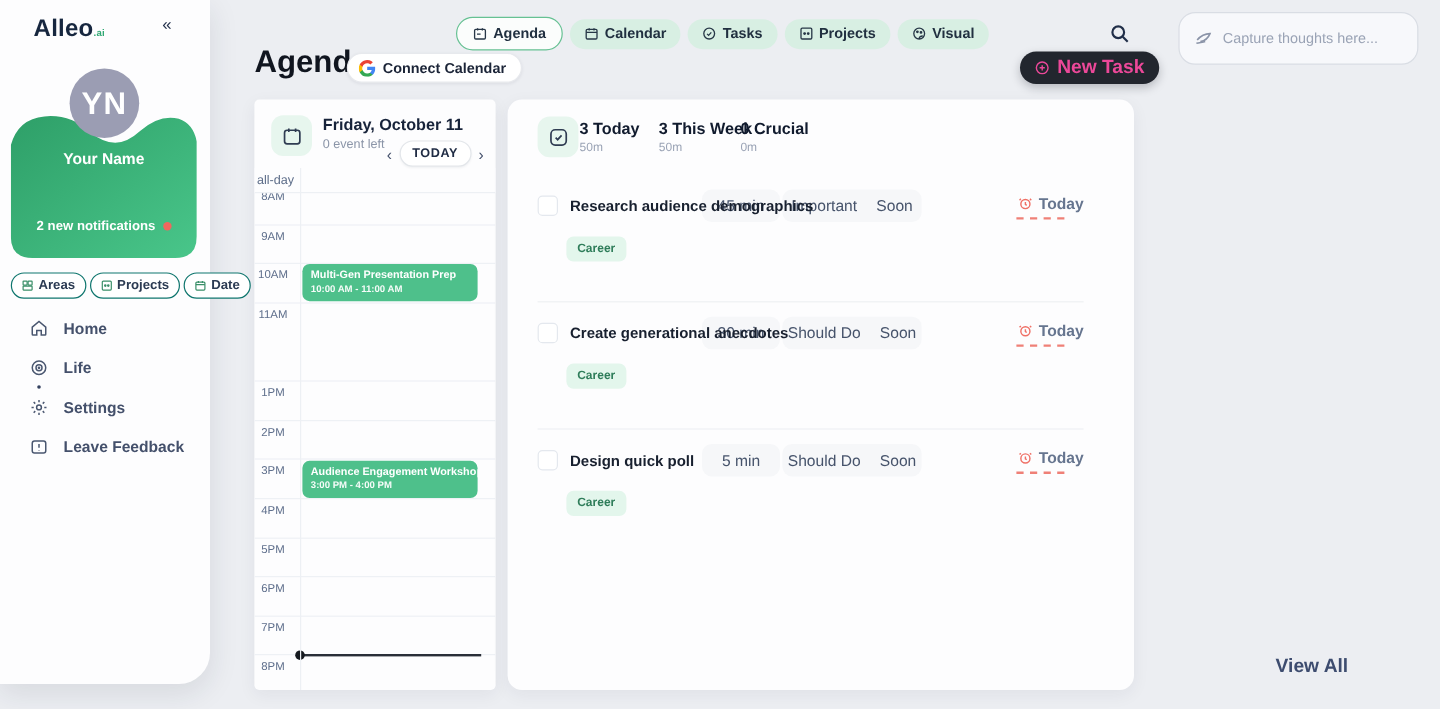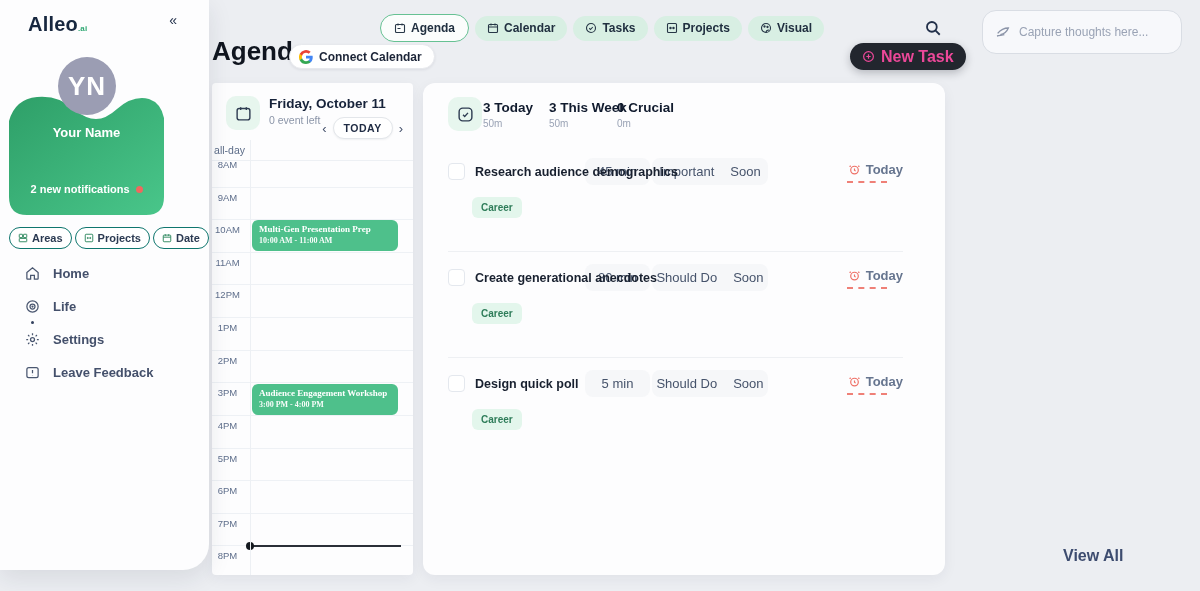--- a/index.html
+++ b/index.html
@@ -1,20 +1,20 @@
 <!DOCTYPE html>
 <html><head>
 <meta charset="utf-8">
 <style>
   * { margin:0; padding:0; box-sizing:border-box; }
   body { font-family:"Liberation Sans", sans-serif; background:#e7e9ee; }
   .screen { position:relative; width:1200px; height:591px; background:#eceef2; overflow:hidden; }
 
   
-  .sidebar { position:absolute; left:0; top:0; width:209px; height:570px; background:#fdfdfe;
+  .sidebar { position:absolute; left:0; top:0; width:175px; height:570px; background:#fdfdfe;
              border-radius:0 0 26px 0; box-shadow:0 8px 24px rgba(30,40,60,.10); z-index:20; }
   .logo { position:absolute; left:28px; top:13px; font-size:20px; font-weight:800; color:#17273f; letter-spacing:.2px; }
   .logo .suffix { font-size:8px; color:#2fa873; font-weight:700; vertical-align:baseline; }
   .collapse { position:absolute; right:32px; top:12px; font-size:14px; color:#24324c; cursor:pointer; }
   .avatar { position:absolute; left:58px; top:57px; width:58px; height:58px; border-radius:50%;
             background:#9b9db3; color:#fff; display:flex; align-items:center; justify-content:center;
             font-size:26px; font-weight:600; z-index:3; letter-spacing:1px; }
   .user-card { position:absolute; left:9px; top:87px; width:155px; height:128px; z-index:2; }
   .user-card svg.wave { position:absolute; left:0; top:0; }
   .user-name { position:absolute; left:0; top:38px; width:100%; text-align:center; color:#fff;
@@ -70,21 +70,21 @@
                border:1px solid #e3e6ea; border-radius:13px; font-size:10.5px; font-weight:800;
                letter-spacing:.5px; color:#202c44; cursor:pointer; box-shadow:0 1px 2px rgba(20,30,50,.06); }
   .allday-row { position:absolute; left:0; right:0; top:57px; height:21px; background:#fdfdfe; z-index:3;
                 border-bottom:1px solid #edf0f4; }
   .allday-label { position:absolute; left:0; top:4px; width:33px; text-align:right; font-size:10.5px; color:#5d6d89; }
   .vline { position:absolute; left:38px; top:57px; bottom:0; width:1px; background:#edf0f4; z-index:4; }
   .hours { position:absolute; left:0; right:0; top:0; bottom:0; z-index:1; }
   .hrow { position:absolute; left:0; right:0; height:33px; border-top:1px solid #eef1f5; }
   .hrow span { position:absolute; left:0; top:4px; width:31px; text-align:center; font-size:9.5px; color:#5f6f8c; }
   .event { position:absolute; left:40px; right:15px; height:31px; background:#4ec08b; border-radius:6px;
-           padding:4px 7px; z-index:2; color:#fff; cursor:pointer; overflow:hidden;font-family:Liberation Serif, serif; }
+           padding:4px 7px; z-index:2; color:#fff; cursor:pointer; overflow:hidden; }
   .event .ev-title { font-size:9px; font-weight:700; white-space:nowrap; }
   .event .ev-time { font-size:8px; font-weight:600; margin-top:2px; opacity:.95; }
   .ev0 { top:137px; } .ev1 { top:301px; }
   .nowline { position:absolute; left:36px; right:12px; top:462px; height:2px; background:#2a2f38; z-index:5; }
   .nowline::before { content:""; position:absolute; left:-2px; top:-3px; width:8px; height:8px;
                      border-radius:50%; background:#15191f; }
 
   
   .tasks-card { position:absolute; left:423px; top:83px; width:522px; height:492px; background:#fdfdfe;
                 border-radius:12px; box-shadow:0 4px 14px rgba(30,40,60,.06); overflow:hidden; z-index:4; }
@@ -297,23 +297,20 @@
         </div>
       <div class="hrow" style="top:104px">
           <span>9AM</span>
         </div>
       <div class="hrow" style="top:136px">
           <span>10AM</span>
         </div>
       <div class="hrow" style="top:169px">
           <span>11AM</span>
         </div>
-      <div class="hrow" style="top:201px">
-          <span>12PM</span>
-        </div>
       <div class="hrow" style="top:234px">
           <span>1PM</span>
         </div>
       <div class="hrow" style="top:267px">
           <span>2PM</span>
         </div>
       <div class="hrow" style="top:299px">
           <span>3PM</span>
         </div>
       <div class="hrow" style="top:332px">

